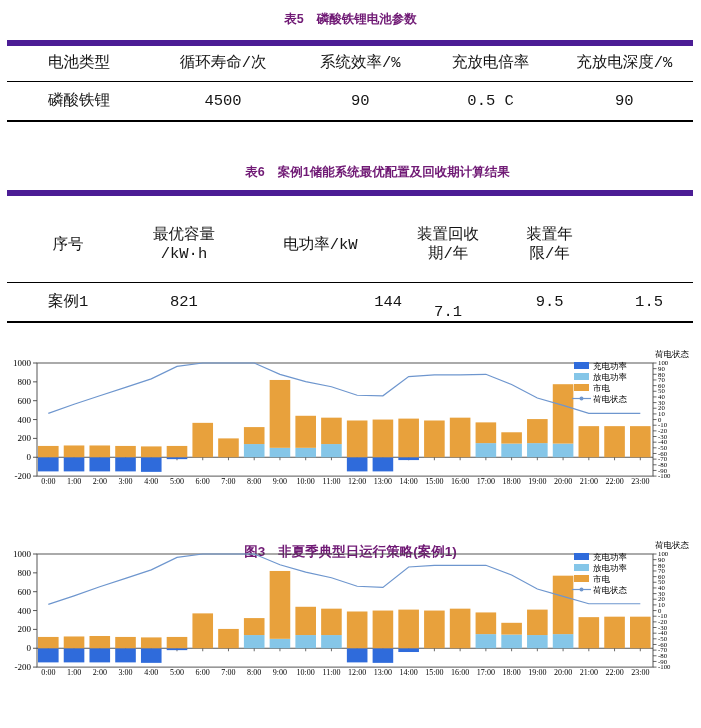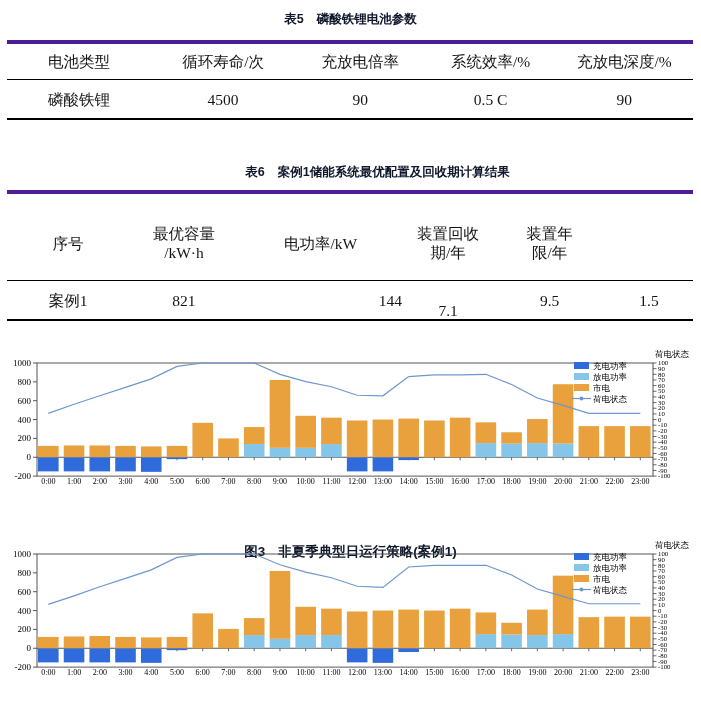--- a/index.html
+++ b/index.html
@@ -1,23 +1,23 @@
 <!DOCTYPE html>
 <html><head>
 <meta charset="utf-8">
 <style>
   html,body{margin:0;padding:0;background:#fff;}
   #page{position:relative;width:701px;height:728px;background:#fff;overflow:hidden;
         font-family:"Liberation Serif","DejaVu Serif",serif;color:#141414;}
   .cap{position:absolute;left:0;width:100%;text-align:center;
-       font-family:"Liberation Sans","DejaVu Sans",sans-serif;font-weight:bold;color:#0f172a;}
+       font-family:"Liberation Sans","DejaVu Sans",sans-serif;font-weight:bold;color:#701a75;}
   .tcap{font-size:12.5px;line-height:17px;}
   .fcap{font-size:13.5px;line-height:18px;margin-top:44px;}
   .cap .t{margin-left:13px;}
-  .ttable{position:absolute;left:7px;width:686px;border-top:4px solid #4c1d95;border-bottom:2px solid #000;}
+  .ttable{position:absolute;left:7px;width:686px;border-top:6px solid #4c1d95;border-bottom:2px solid #000;font-family:Liberation Mono, monospace;}
   .trow{display:flex;align-items:center;}
   .thead{border-bottom:1.4px solid #000;}
   .tcell{text-align:center;font-size:15.5px;line-height:19px;}
   .t5 .thead{height:35px;} .t5 .tbodyr{height:38px;}
   .t6 .thead{height:74px;margin-top:12px;} .t6 .tbodyr{height:38px;}
   .chart{position:absolute;left:0;}
   #t5cap{top:11px;} #t5{top:40px;}
   #t6cap{top:164px;margin-left:27px;} #t6{top:190px;}
   #c0{top:347px;} #fig3cap{top:499px;}
   #c1{top:538px;} #fig4cap{top:694px;}
@@ -31,24 +31,24 @@
 
   <div id="t5" class="ttable t5">
       <div class="trow thead">
         <div class="tcell" style="width: 21%;">
           <div>电池类型</div>
         </div>
         <div class="tcell" style="width: 21%;">
           <div>循环寿命/次</div>
         </div>
         <div class="tcell" style="width: 19%;">
+          <div>系统效率/%</div>
+        </div>
+        <div class="tcell" style="width: 19%;">
           <div>充放电倍率</div>
-        </div>
-        <div class="tcell" style="width: 19%;">
-          <div>系统效率/%</div>
         </div>
         <div class="tcell" style="width: 20%;">
           <div>充放电深度/%</div>
         </div>
       </div>
       <div class="trow tbodyr">
         <div class="tcell" style="width: 21%;">磷酸铁锂</div>
         <div class="tcell" style="width: 21%;">4500</div>
         <div class="tcell" style="width: 19%;">90</div>
         <div class="tcell" style="width: 19%;">0.5 C</div>

